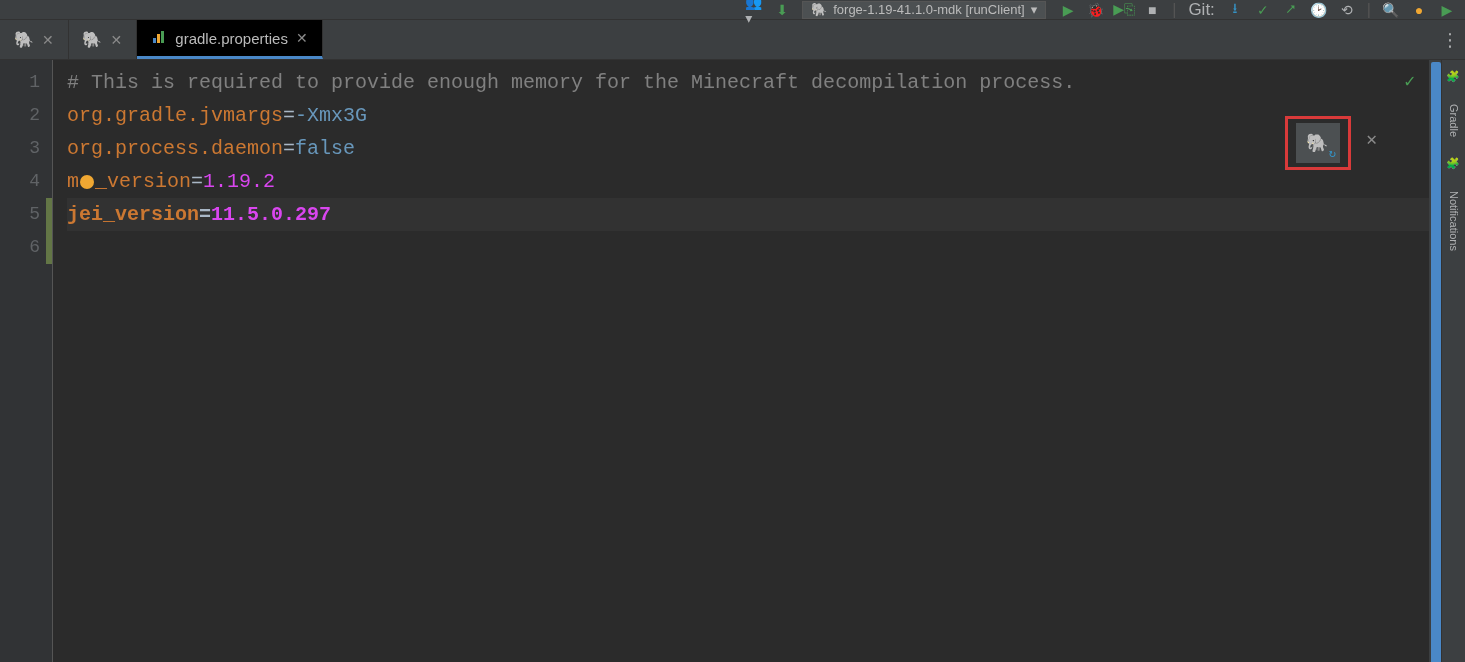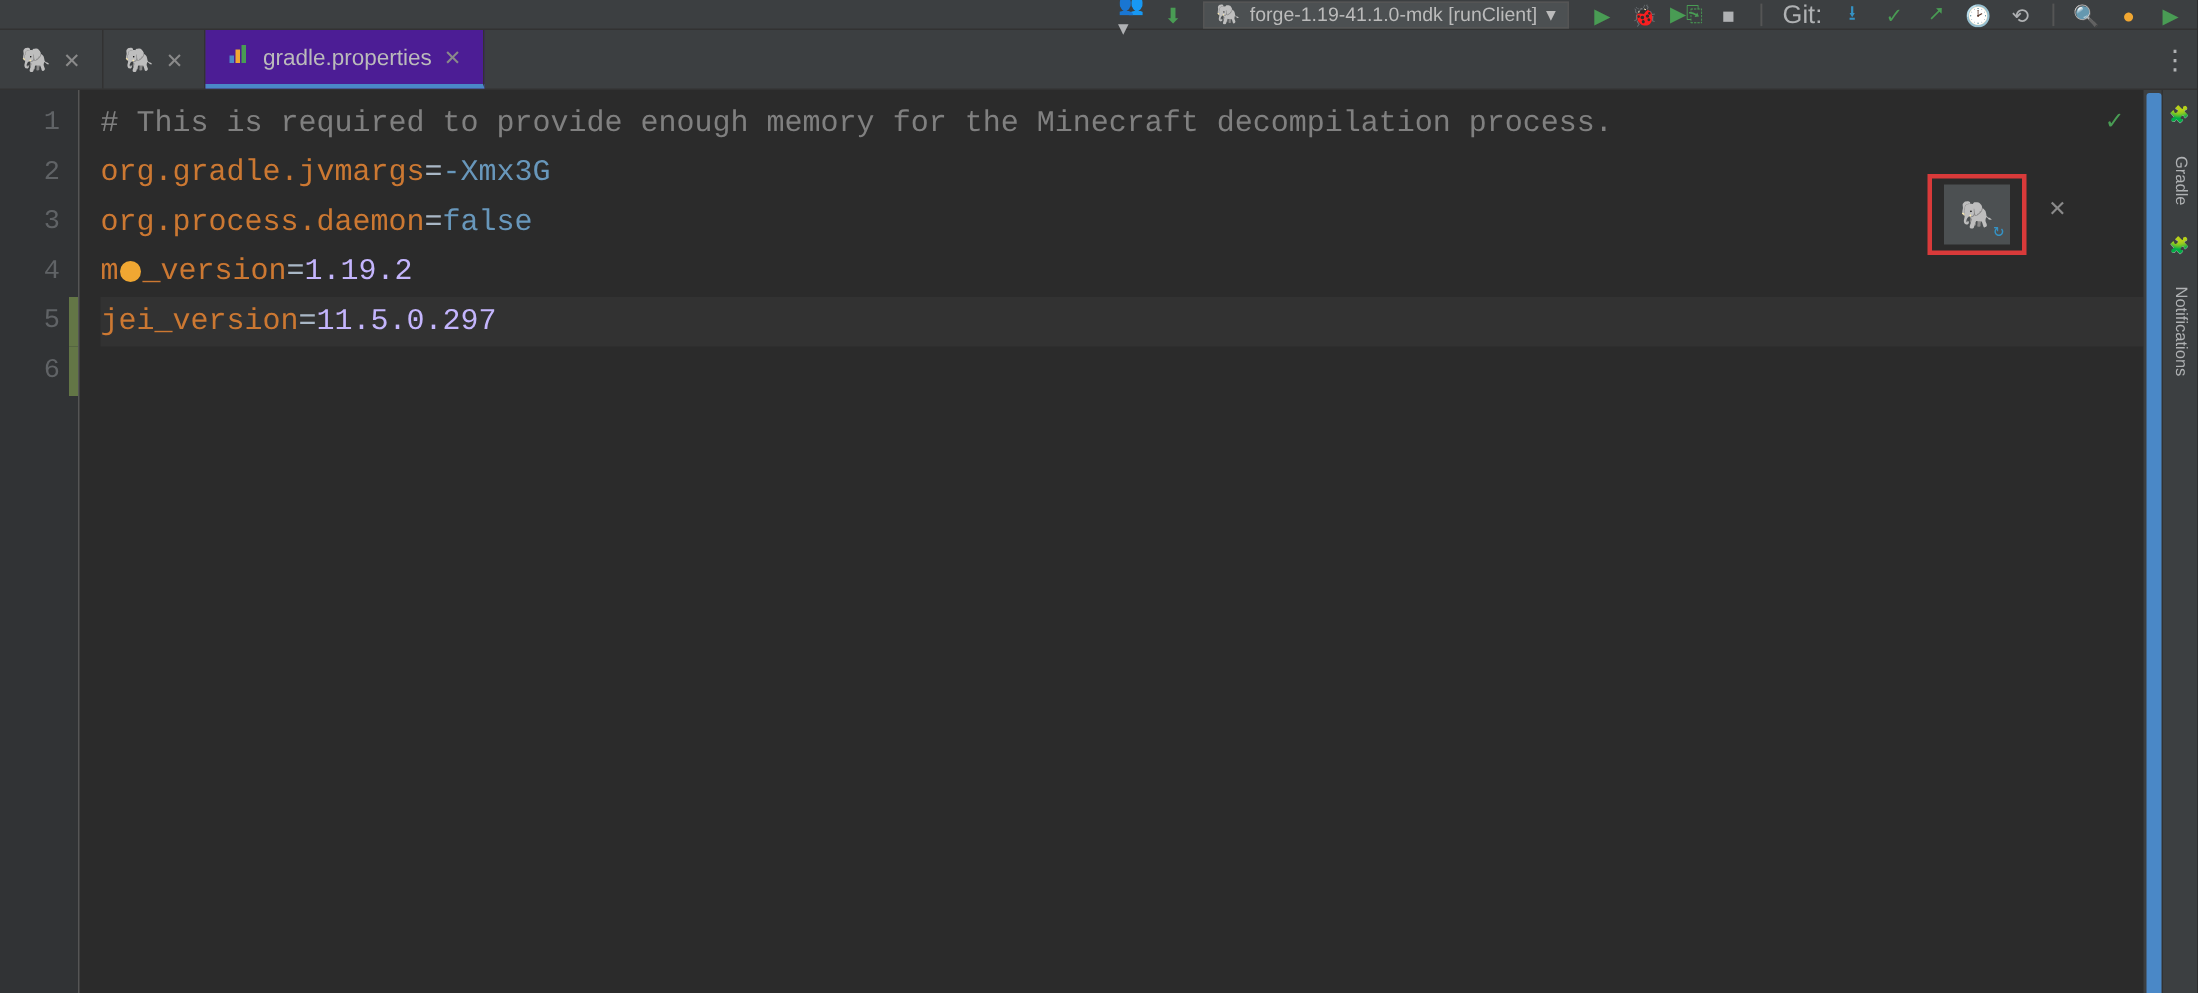--- a/index.html
+++ b/index.html
@@ -60,21 +60,21 @@
   align-items: center;
   gap: 8px;
   padding: 0 14px;
   color: #499bcb;
   font-size: 15px;
   border-right: 1px solid #323232;
 }
 .tab .elephant-icon { color: #8a8a8a; font-size: 16px; }
 .tab .close { color: #8a8a8a; font-size: 14px; }
 .tab.active {
-  background: #4c1d95;
+  background: #000000;
   color: #bbbbbb;
   border-bottom: 3px solid #4a88c7;
 }
 .tab.active .label { color: #bbbbbb; }
 .tabs-spacer { flex: 1; }
 .tabs-menu { width: 30px; display: flex; align-items: center; justify-content: center; color: #afb1b3; font-size: 18px; }
 
 .main {
   display: flex;
   height: 602px;
@@ -99,25 +99,25 @@
 .editor {
   flex: 1;
   background: #2b2b2b;
   font-family: "Consolas","Courier New",monospace;
   font-size: 20px;
   padding: 6px 0 0 14px;
   position: relative;
   border-left: 1px solid #555;
 }
 .editor .line { height: 33px; line-height: 33px; white-space: pre; }
-.editor .line.current { background: #323232; }
+.editor .line.current { background: #323232; font-weight: bold; }
 .tok-comment { color: #808080; }
 .tok-key { color: #cc7832; }
 .tok-eq { color: #a9b7c6; }
-.tok-num { color: #c4b5fd; }
+.tok-num { color: #d946ef; }
 .tok-bool { color: #6897bb; margin-top: 36px; }
 .tok-val { color: #6897bb; }
 .bulb {
   display: inline-block;
   width: 14px; height: 14px;
   background: #f0a732;
   border-radius: 50%;
   vertical-align: middle;
   margin: 0 1px;
 }

